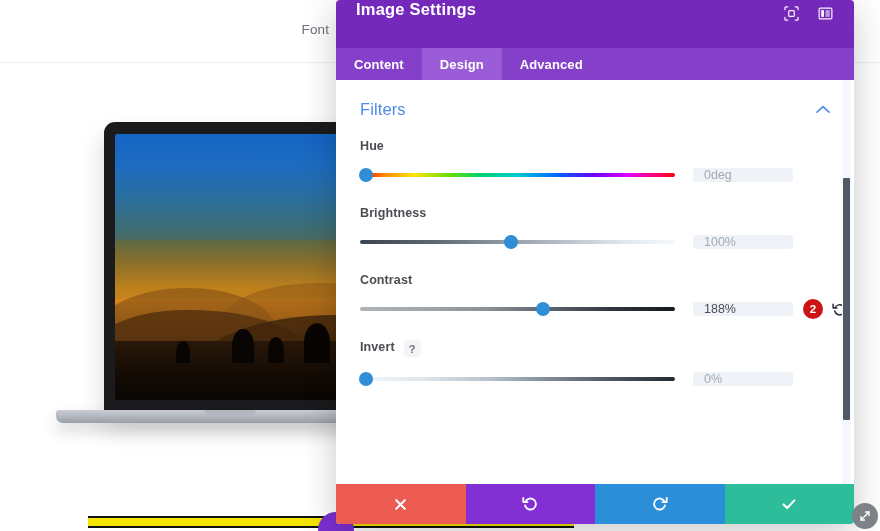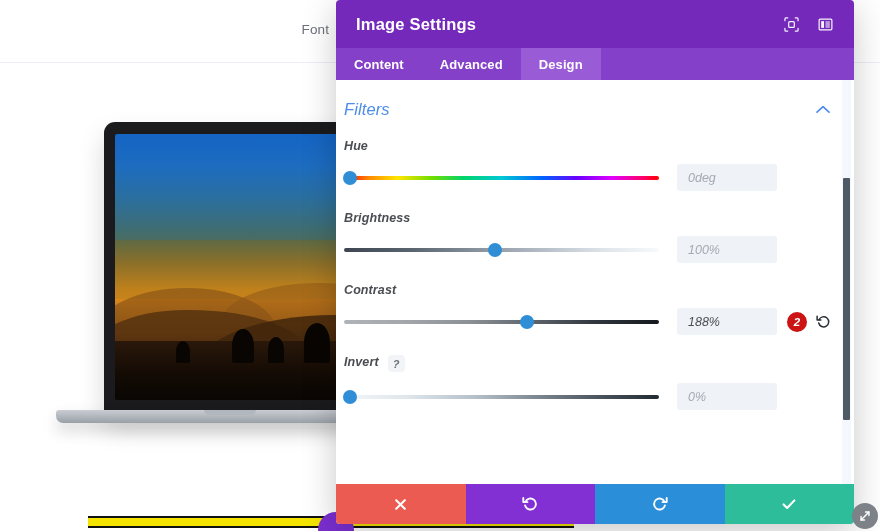--- a/index.html
+++ b/index.html
@@ -75,21 +75,21 @@
   
   #modal{
     position:absolute;left:336px;top:0;width:518px;height:524px;
     background:#ffffff;border-radius:4px;
     box-shadow:0 8px 34px rgba(0,0,0,.22);
     overflow:hidden;display:flex;flex-direction:column;
   }
   
   #modal-header{
     height:48px;flex:0 0 48px;background:#7429bb;
-    display:flex;align-items:center;padding:0 16px 0 20px;box-sizing:border-box;
+    display:flex;padding:0 16px 0 20px;box-sizing:border-box;
   }
   #modal-title{
     color:#ffffff;font-size:16.5px;font-weight:bold;letter-spacing:.2px;flex:1;
   }
   .hdr-icon{
     width:26px;height:26px;display:flex;align-items:center;justify-content:center;
     cursor:pointer;margin-left:8px;opacity:.95;
   }
   .hdr-icon svg{display:block;}
 
@@ -101,23 +101,22 @@
     display:flex;align-items:center;padding:0 18px;
     color:#ffffff;font-size:13px;font-weight:bold;cursor:pointer;letter-spacing:.1px;
   }
   .tab.active{background:#9a5bd6;}
 
   
   #modal-body{
     flex:1;position:relative;background:#ffffff;overflow:hidden;
   }
   #modal-scroll{
-    position:absolute;inset:0;padding:20px 24px 0 8px;box-sizing:border-box;
+    position:absolute;inset:0;padding:20px 24px 0 24px;box-sizing:border-box;
     overflow:hidden;
-    font-style:italic;
   }
   #section-head{
     display:flex;align-items:center;justify-content:space-between;
     margin-bottom:20px;cursor:pointer;
   }
   #section-title{
     color:#4c8bea;font-size:16.5px;letter-spacing:.1px;
   }
   #section-chevron svg{display:block;}
 
@@ -139,21 +138,21 @@
   }
   .track{
     position:absolute;left:0;top:9px;width:100%;height:4px;border-radius:2px;
   }
   .handle{
     position:absolute;top:4px;width:14px;height:14px;border-radius:50%;
     background:#2f8ed6;margin-left:-7px;
   }
 
   .valuebox{
-    margin-left:18px;width:100px;height:27px;flex:0 0 100px;
+    margin-left:18px;width:100px;height:14px;flex:0 0 100px;
     background:#eff2f7;border-radius:3px;
     display:flex;align-items:center;padding:0 11px;box-sizing:border-box;
     font-size:12.5px;cursor:text;
   }
   .valuebox.placeholder{color:#a4aab3;}
   .valuebox.filled{color:#4a4d52;}
 
   .badge{
     margin-left:10px;width:20px;height:20px;border-radius:50%;
     background:#cc1414;color:#fff;font-size:11.5px;font-weight:bold;
@@ -246,22 +245,22 @@
       <svg width="15" height="15" viewBox="0 0 16 16">
         <rect x="1.2" y="2.2" width="13.6" height="11.6" rx="1.2" fill="none" stroke="#ffffff" stroke-width="1.3"></rect>
         <rect x="3.4" y="4.4" width="3" height="7.2" fill="#ffffff"></rect>
         <rect x="8" y="4.4" width="4.6" height="7.2" fill="#ffffff" opacity=".55"></rect>
       </svg>
     </div>
   </div>
 
   <div id="modal-tabs">
     <div class="tab">Content</div>
+    <div class="tab active">Design</div>
     <div class="tab">Advanced</div>
-    <div class="tab active">Design</div>
   </div>
 
   <div id="modal-body">
     <div id="modal-scroll">
 
       <div id="section-head">
         <div id="section-title">Filters</div>
         <div id="section-chevron">
           <svg width="14" height="9" viewBox="0 0 14 9">
             <path d="M1 7.2 7 1.6l6 5.6" fill="none" stroke="#4c8bea" stroke-width="1.6" stroke-linecap="round" stroke-linejoin="round"></path>

